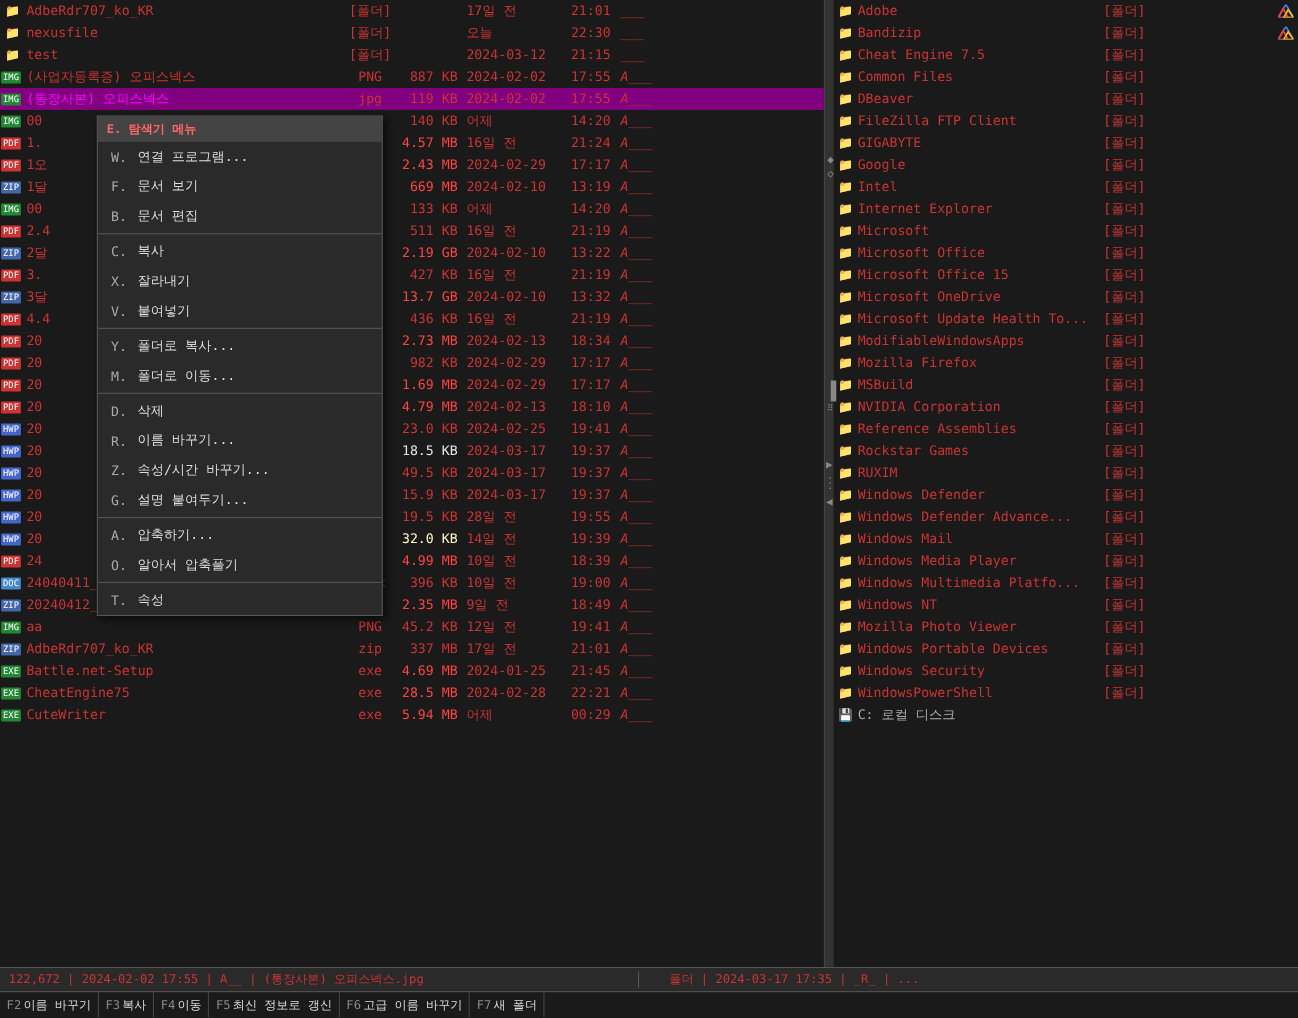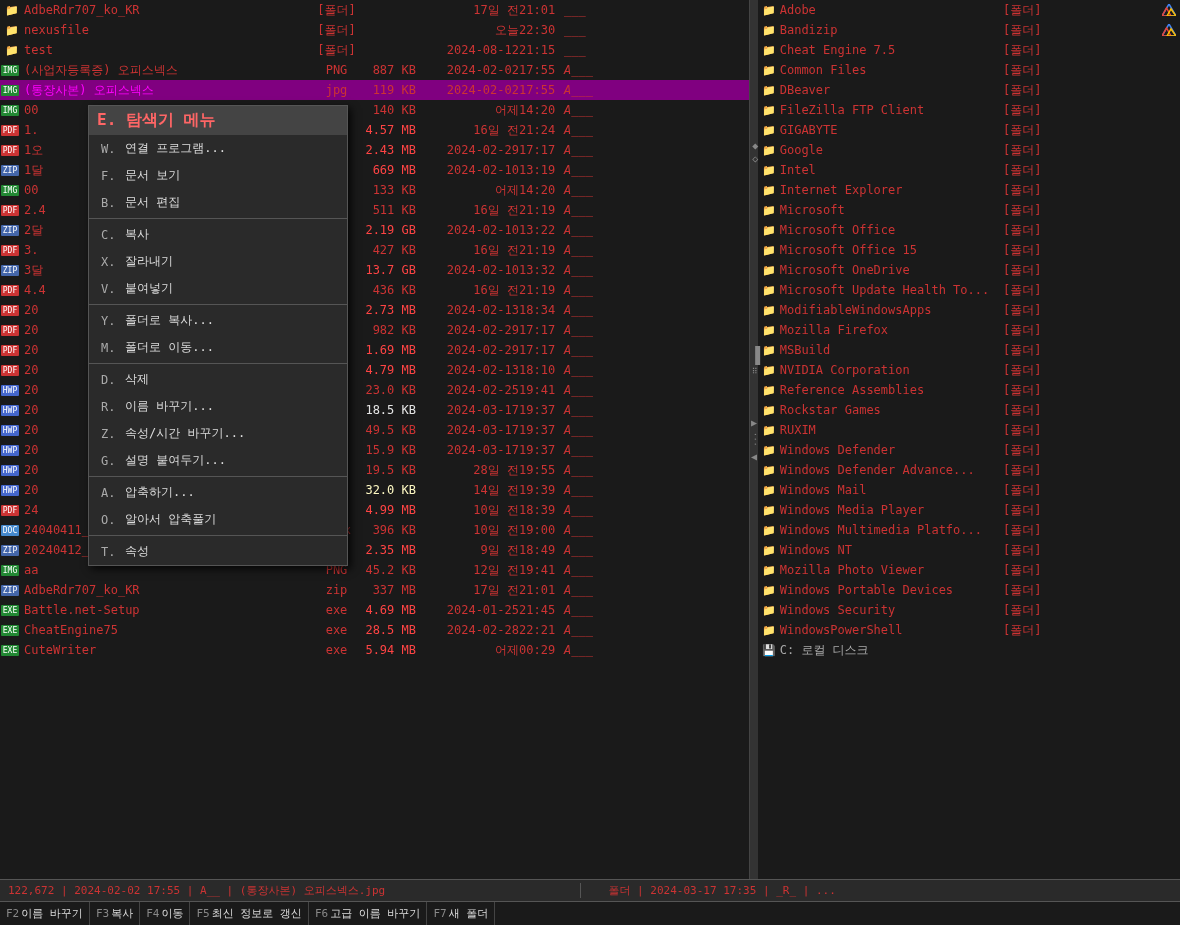--- a/index.html
+++ b/index.html
@@ -62,41 +62,41 @@
     }
 
     .file-name {
       flex: 0 0 290px;
       overflow: hidden;
       text-overflow: ellipsis;
       color: #cc3333;
     }
     .file-ext { flex: 0 0 45px; color: #cc3333; text-align: center; }
     .file-size { flex: 0 0 65px; color: #cc3333; text-align: right; padding-right: 8px; }
-    .file-date { flex: 0 0 95px; color: #cc3333; text-align: right; }
+    .file-date { flex: 0 0 95px; color: #cc3333; text-align: left; }
     .file-time { flex: 0 0 45px; color: #cc3333; }
     .file-attr { flex: 0 0 30px; color: #cc3333; font-style: italic; }
 
     
     .context-menu {
       position: absolute;
       left: 88px;
       top: 105px;
       width: 260px;
       background: #2a2a2a;
       border: 1px solid #555;
       z-index: 100;
       box-shadow: 3px 3px 8px rgba(0,0,0,0.8);
     }
     .context-menu-header {
       background: #444;
       padding: 4px 8px;
       color: #ff6666;
       font-weight: bold;
-      font-size: 16px;
+      font-size: 11px;
     }
     .context-menu-item {
       padding: 5px 12px;
       color: #dddddd;
       cursor: pointer;
       display: flex;
       align-items: center;
     }
     .context-menu-item .shortcut {
       margin-right: 8px;
@@ -236,21 +236,21 @@
       <div class="file-time">22:30</div>
       <div class="file-attr">___</div>
     </div>
         <div class="file-row">
       <div class="file-icon">
             <span class="icon-folder">📁</span>
           </div>
       <div class="file-name">test</div>
       <div class="file-ext">[폴더]</div>
       <div class="file-size" style="color:#cc3333"></div>
-      <div class="file-date">2024-08-12</div>
+      <div class="file-date">2024-03-12</div>
       <div class="file-time">21:15</div>
       <div class="file-attr">___</div>
     </div>
         <div class="file-row">
       <div class="file-icon">
             <span style="background:#228833;color:#fff;font-size:8px;padding:1px 2px;border-radius:1px;margin-right:4px;">IMG</span>
           </div>
       <div class="file-name">(사업자등록증) 오피스넥스</div>
       <div class="file-ext">PNG</div>
       <div class="file-size" style="color:#cc3333">887 KB</div>

